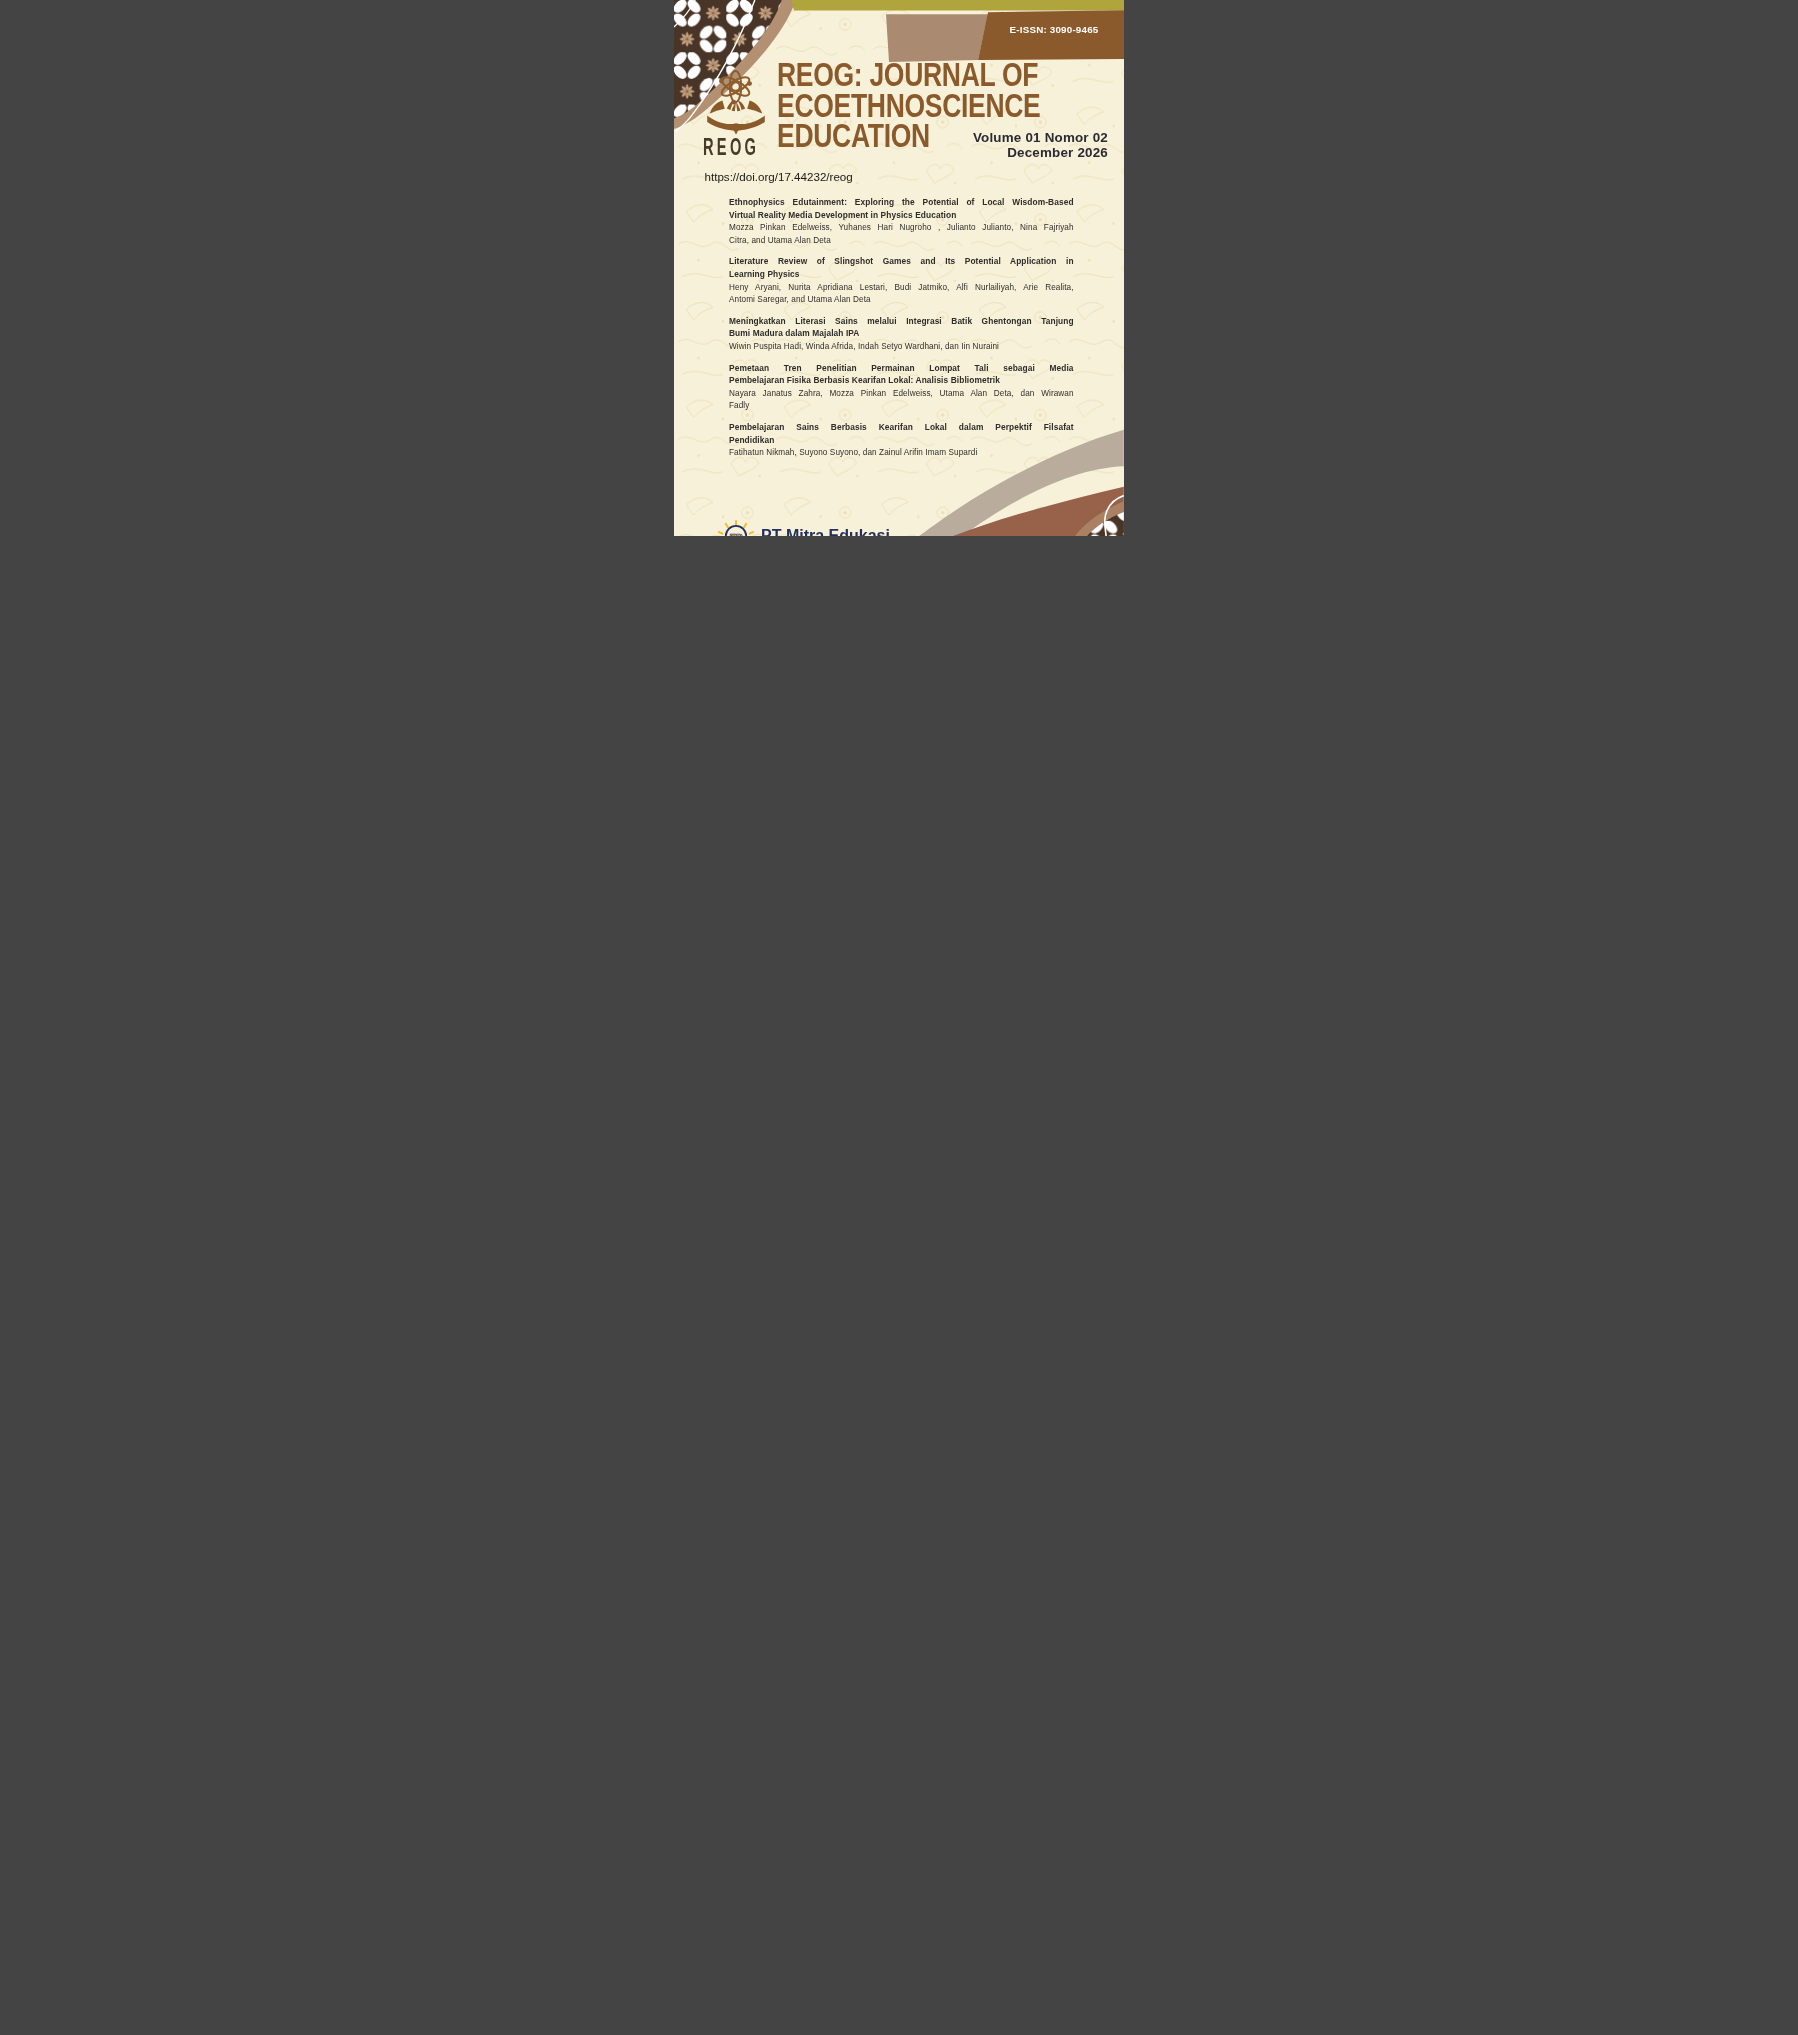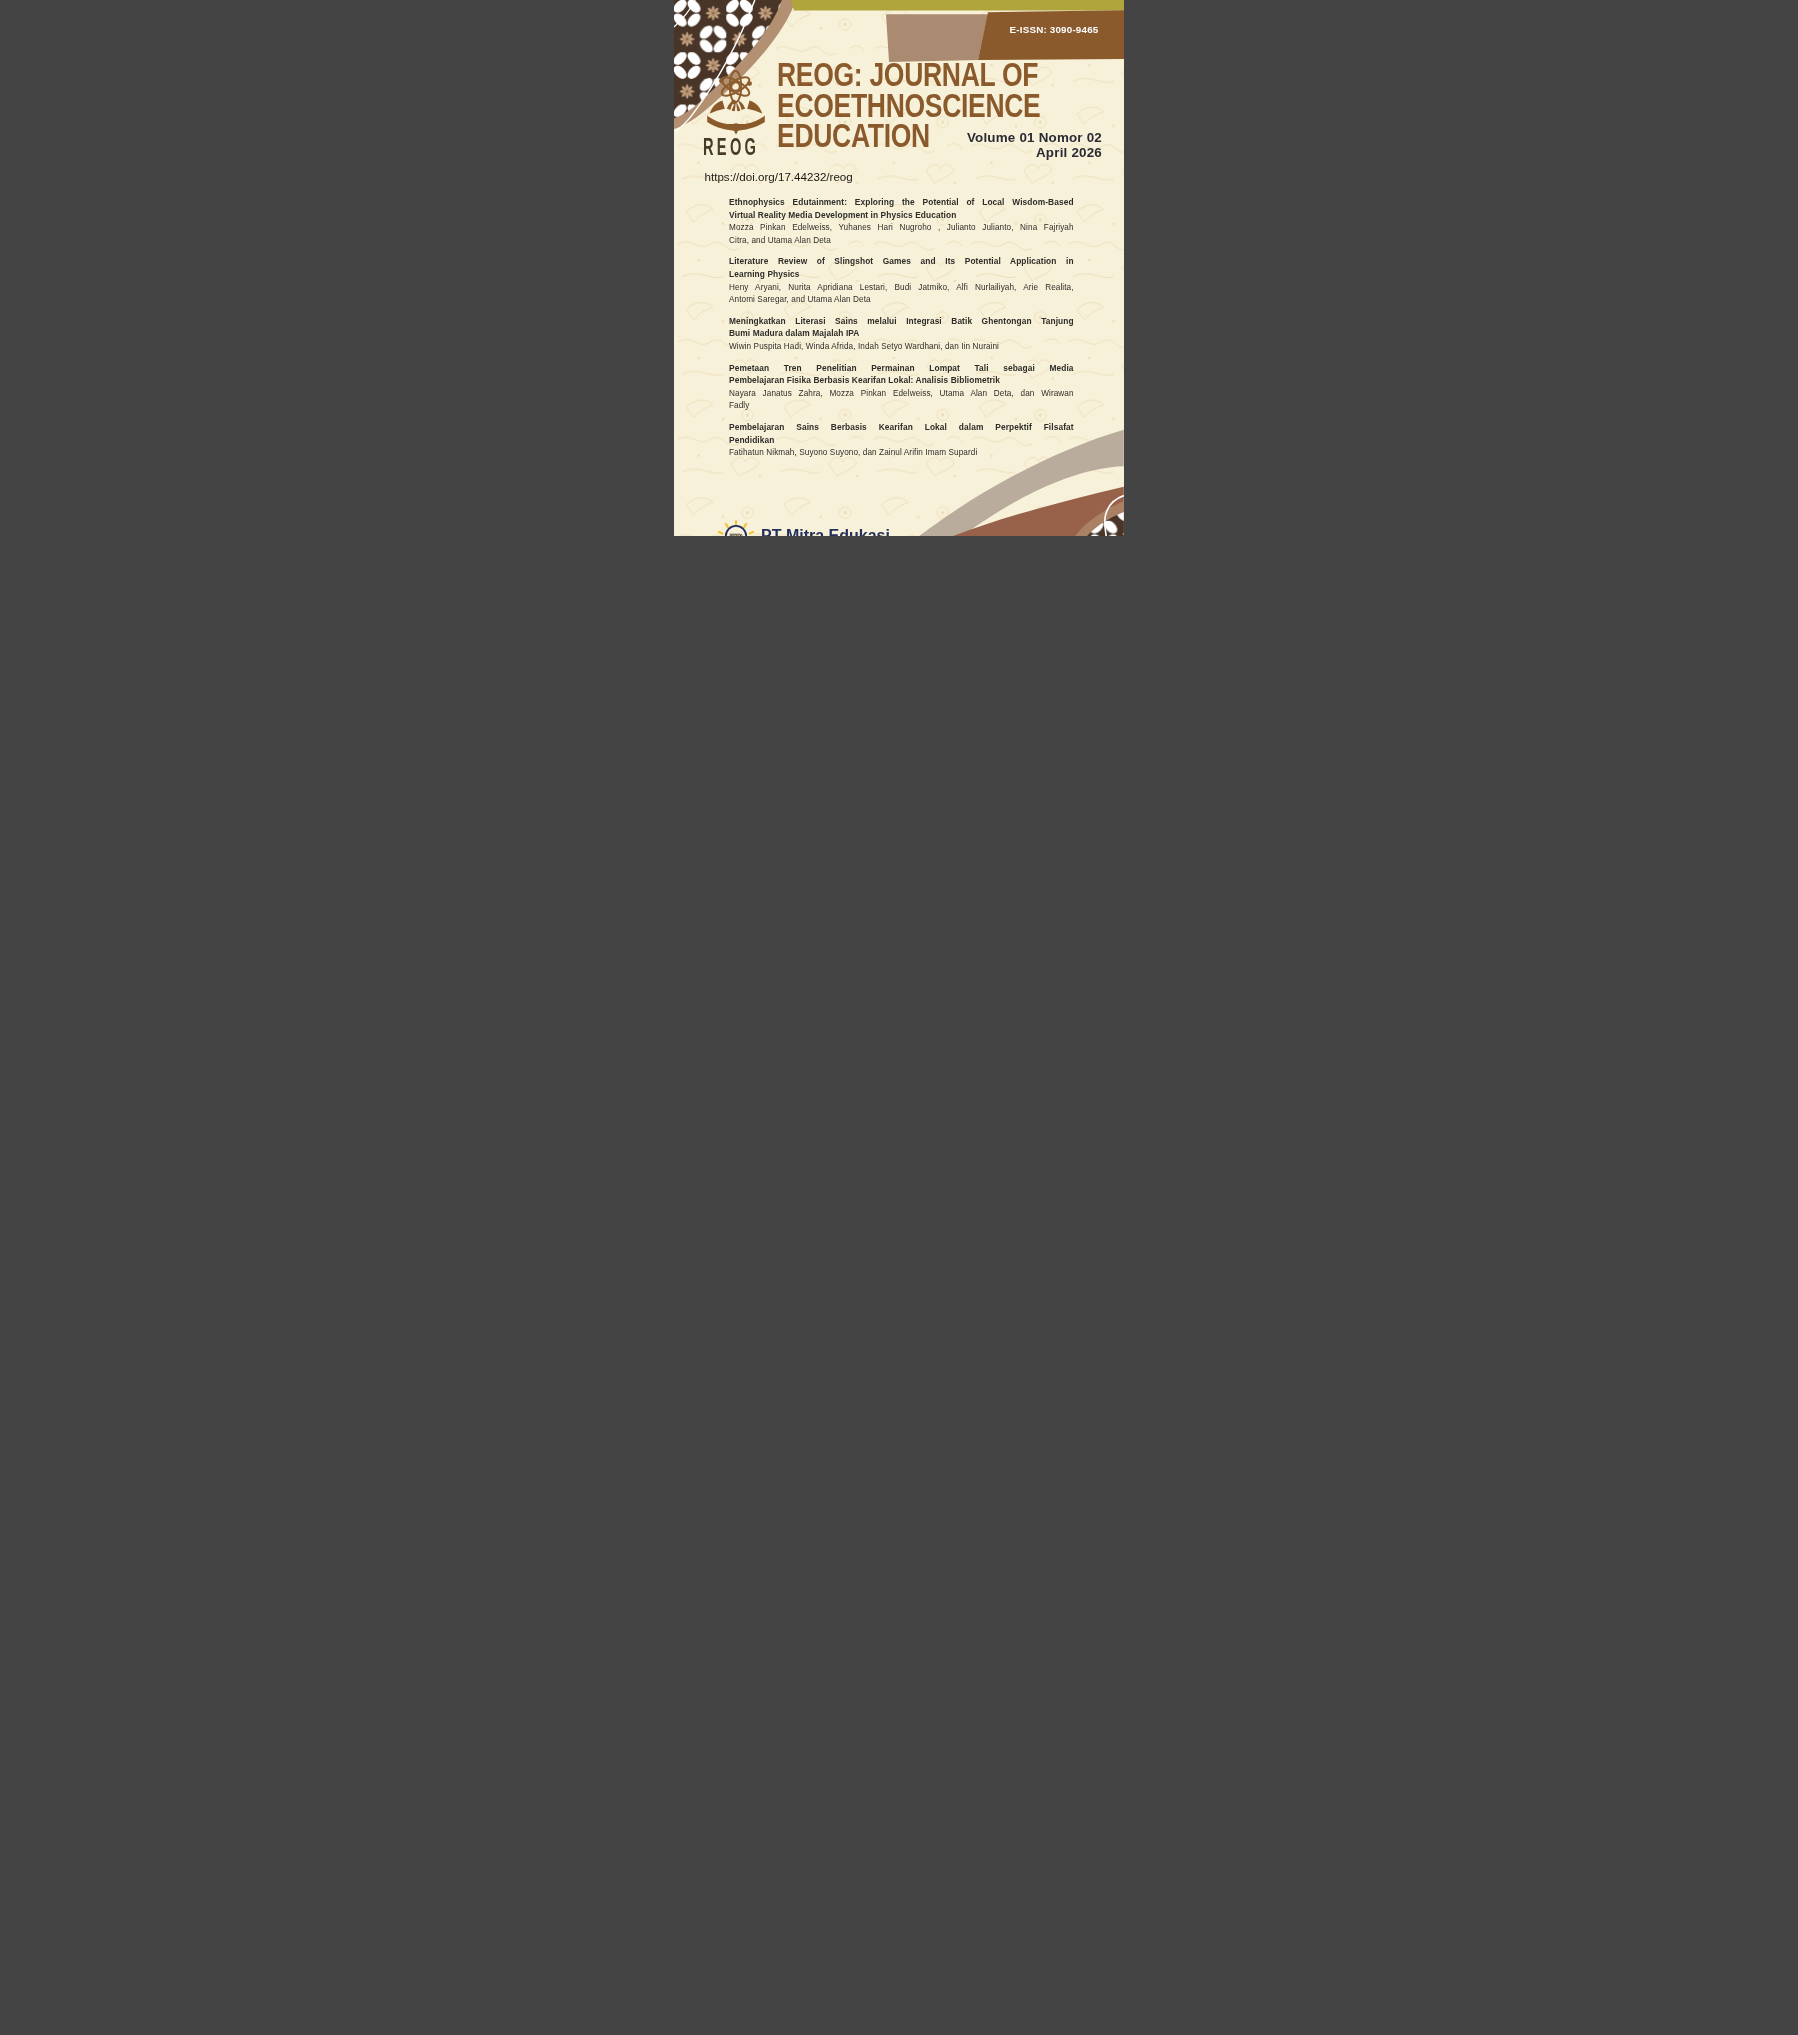--- a/index.html
+++ b/index.html
@@ -25,21 +25,21 @@
     font-size:9.8px; font-weight:800; letter-spacing:0.2px; color:#ffffff;}
 
   
   .journal-title{ left:103px; top:59px; width:350px;
     font-size:34px; line-height:30.5px; font-weight:900; letter-spacing:-0.4px;
     color:#8a5a2c; transform:scaleX(.78); transform-origin:0 0; white-space:pre-line;}
   .reog-word{ left:29px; top:134px; font-size:23.6px; font-weight:900;
     letter-spacing:5.3px; color:#473a2b; transform:scaleX(.62); transform-origin:0 0;
     white-space:nowrap;}
   .doi-line{ left:30.5px; top:170px; font-size:11.6px; color:#191916;}
-  .volume-block{ left:224px; top:130px; width:204px; text-align:right;
+  .volume-block{ left:230px; top:130px; width:204px; text-align:right;
     color:#2a2a33; font-weight:800;}
   .volume-block .v1{font-size:13.4px; line-height:15px; letter-spacing:0.2px;}
   .volume-block .v2{font-size:13.4px; line-height:16.3px; letter-spacing:0.2px;}
 
   
   .articles{ left:55px; top:196px; width:404px;
     transform:scaleX(.853); transform-origin:0 0;}
   .article{margin:0 0 9px 0;}
   .ln{display:block;}
   .at{font-size:9.8px; font-weight:700; line-height:12.6px; color:#2d2c29; letter-spacing:0.1px;}
@@ -165,21 +165,21 @@
   <div class="abs reog-word">REOG</div>
 
   <div class="abs journal-title">REOG: JOURNAL OF
 ECOETHNOSCIENCE
 EDUCATION</div>
 
   <div class="abs doi-line">https://doi.org/17.44232/reog</div>
 
   <div class="abs volume-block">
     <div class="v1">Volume 01 Nomor 02</div>
-    <div class="v2">April 2026</div>
+    <div class="v2">December 2026</div>
   </div>
 
   <div class="abs articles">
 
     <div class="article">
       <span class="ln at jl">Ethnophysics Edutainment: Exploring the Potential of Local Wisdom-Based</span>
       <span class="ln at">Virtual Reality Media Development in Physics Education</span>
       <span class="ln aa jl">Mozza Pinkan Edelweiss, Yuhanes Hari Nugroho , Julianto Julianto, Nina Fajriyah</span>
       <span class="ln aa">Citra, and Utama Alan Deta</span>
     </div>

